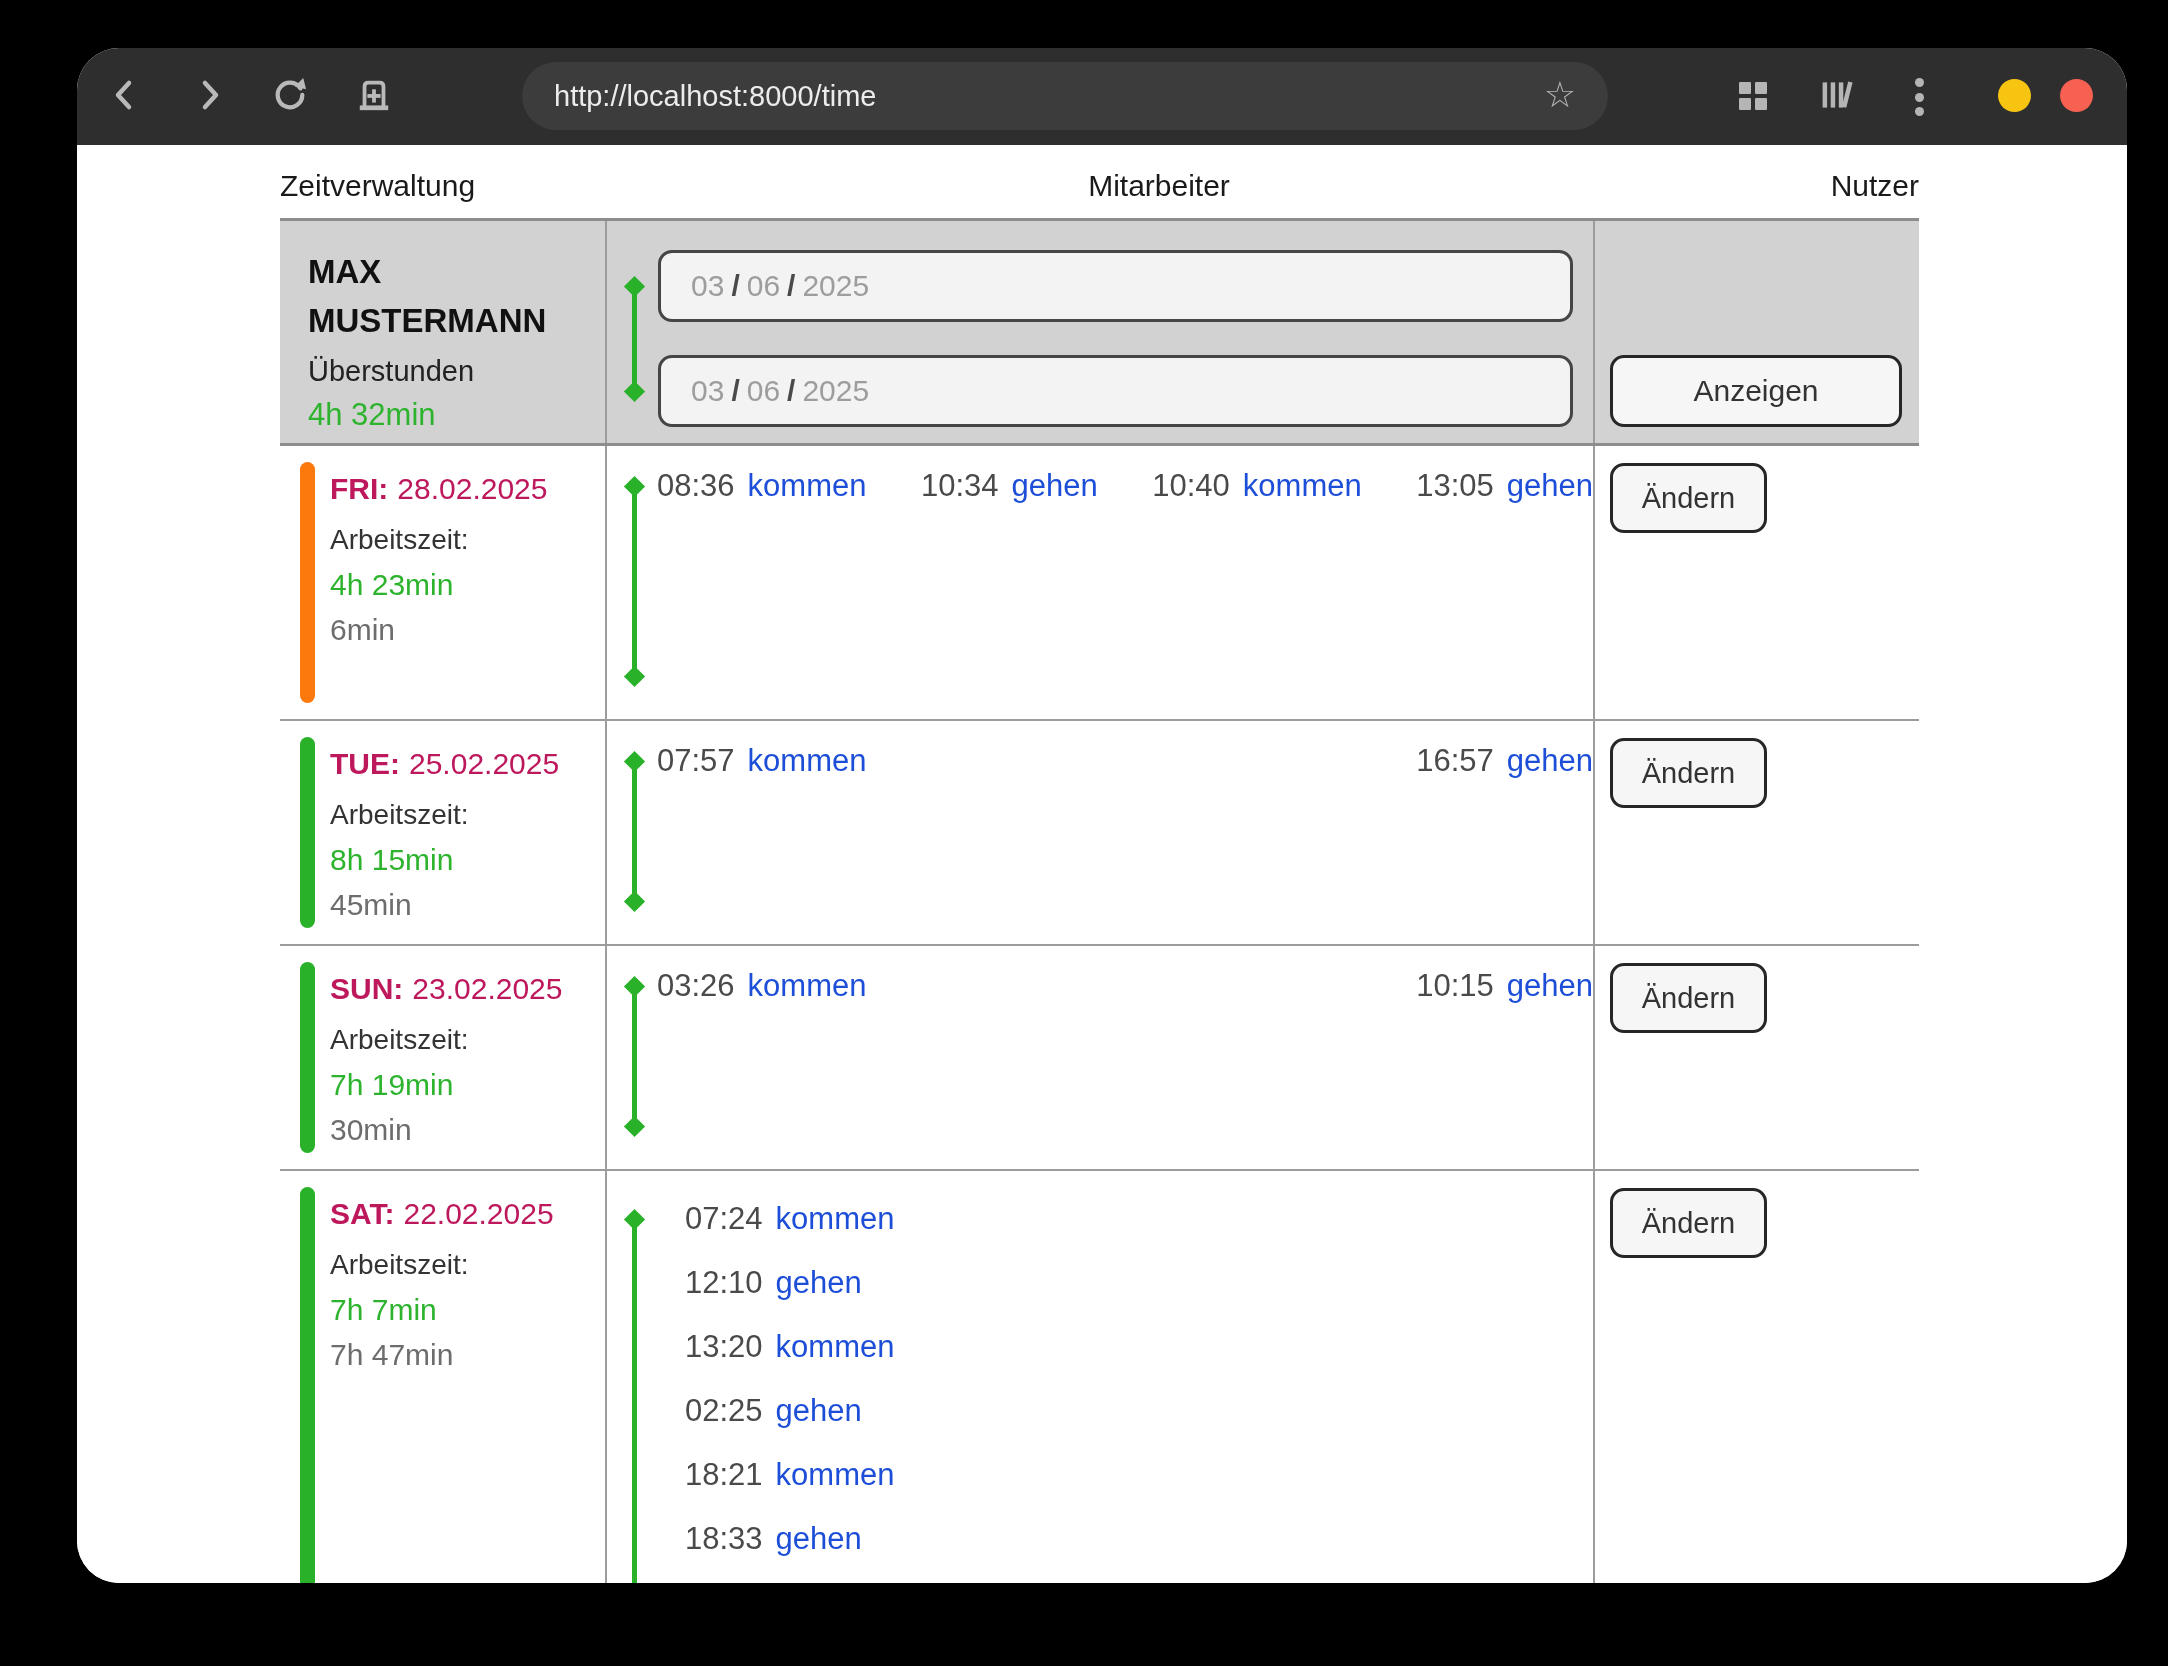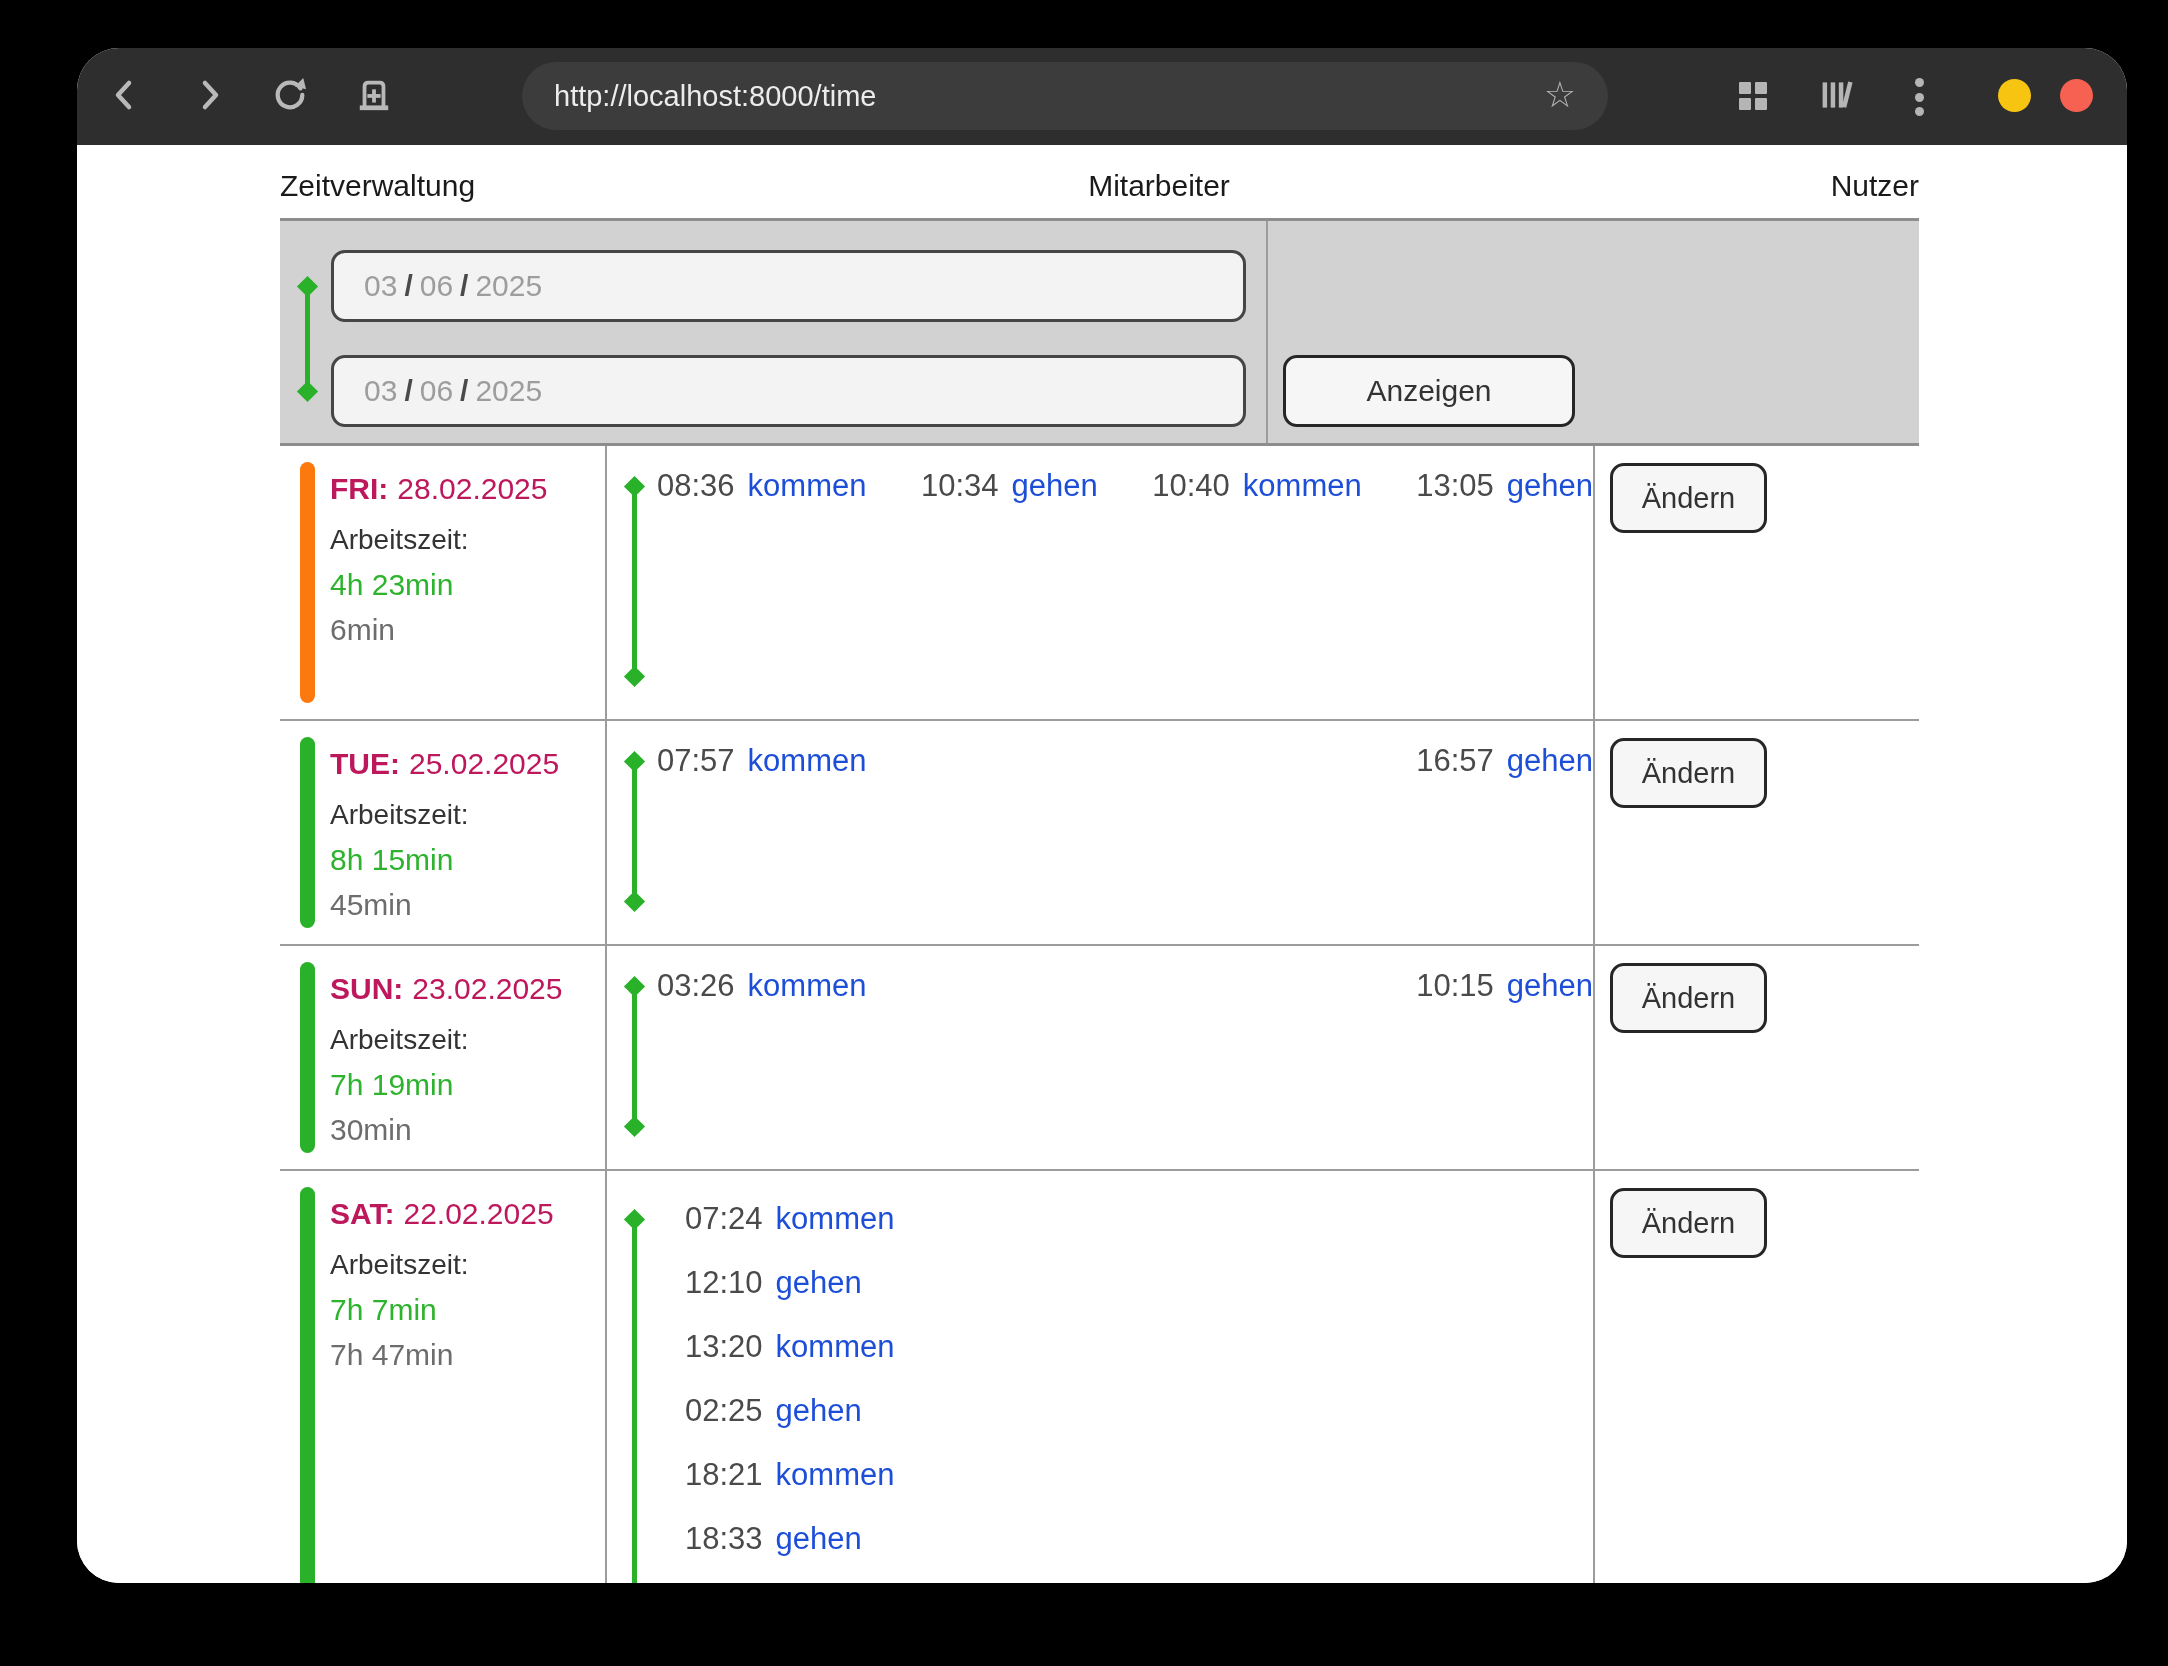--- a/index.html
+++ b/index.html
@@ -168,20 +168,27 @@
 
     <div class="pagenav">
       <span class="pn-left">Zeitverwaltung</span>
       <span class="pn-center">Mitarbeiter</span>
       <span class="pn-right">Nutzer</span>
     </div>
 
     <div class="table">
 
       <div class="trow header">
+        <div class="c1">
+          <div class="empinfo">
+            <div class="emp-name">MAX MUSTERMANN</div>
+            <div class="emp-label">Überstunden</div>
+            <div class="emp-val">4h 32min</div>
+          </div>
+        </div>
         <div class="c2">
           <div class="tline hline"></div>
           <div class="tdot hdot-top"></div>
           <div class="tdot hdot-bot"></div>
           <div class="dinput first">
             <span class="dseg">03</span>
               <span class="dslash">/</span>
               <span class="dseg">06</span>
               <span class="dslash">/</span>
               <span class="dseg">2025</span>

